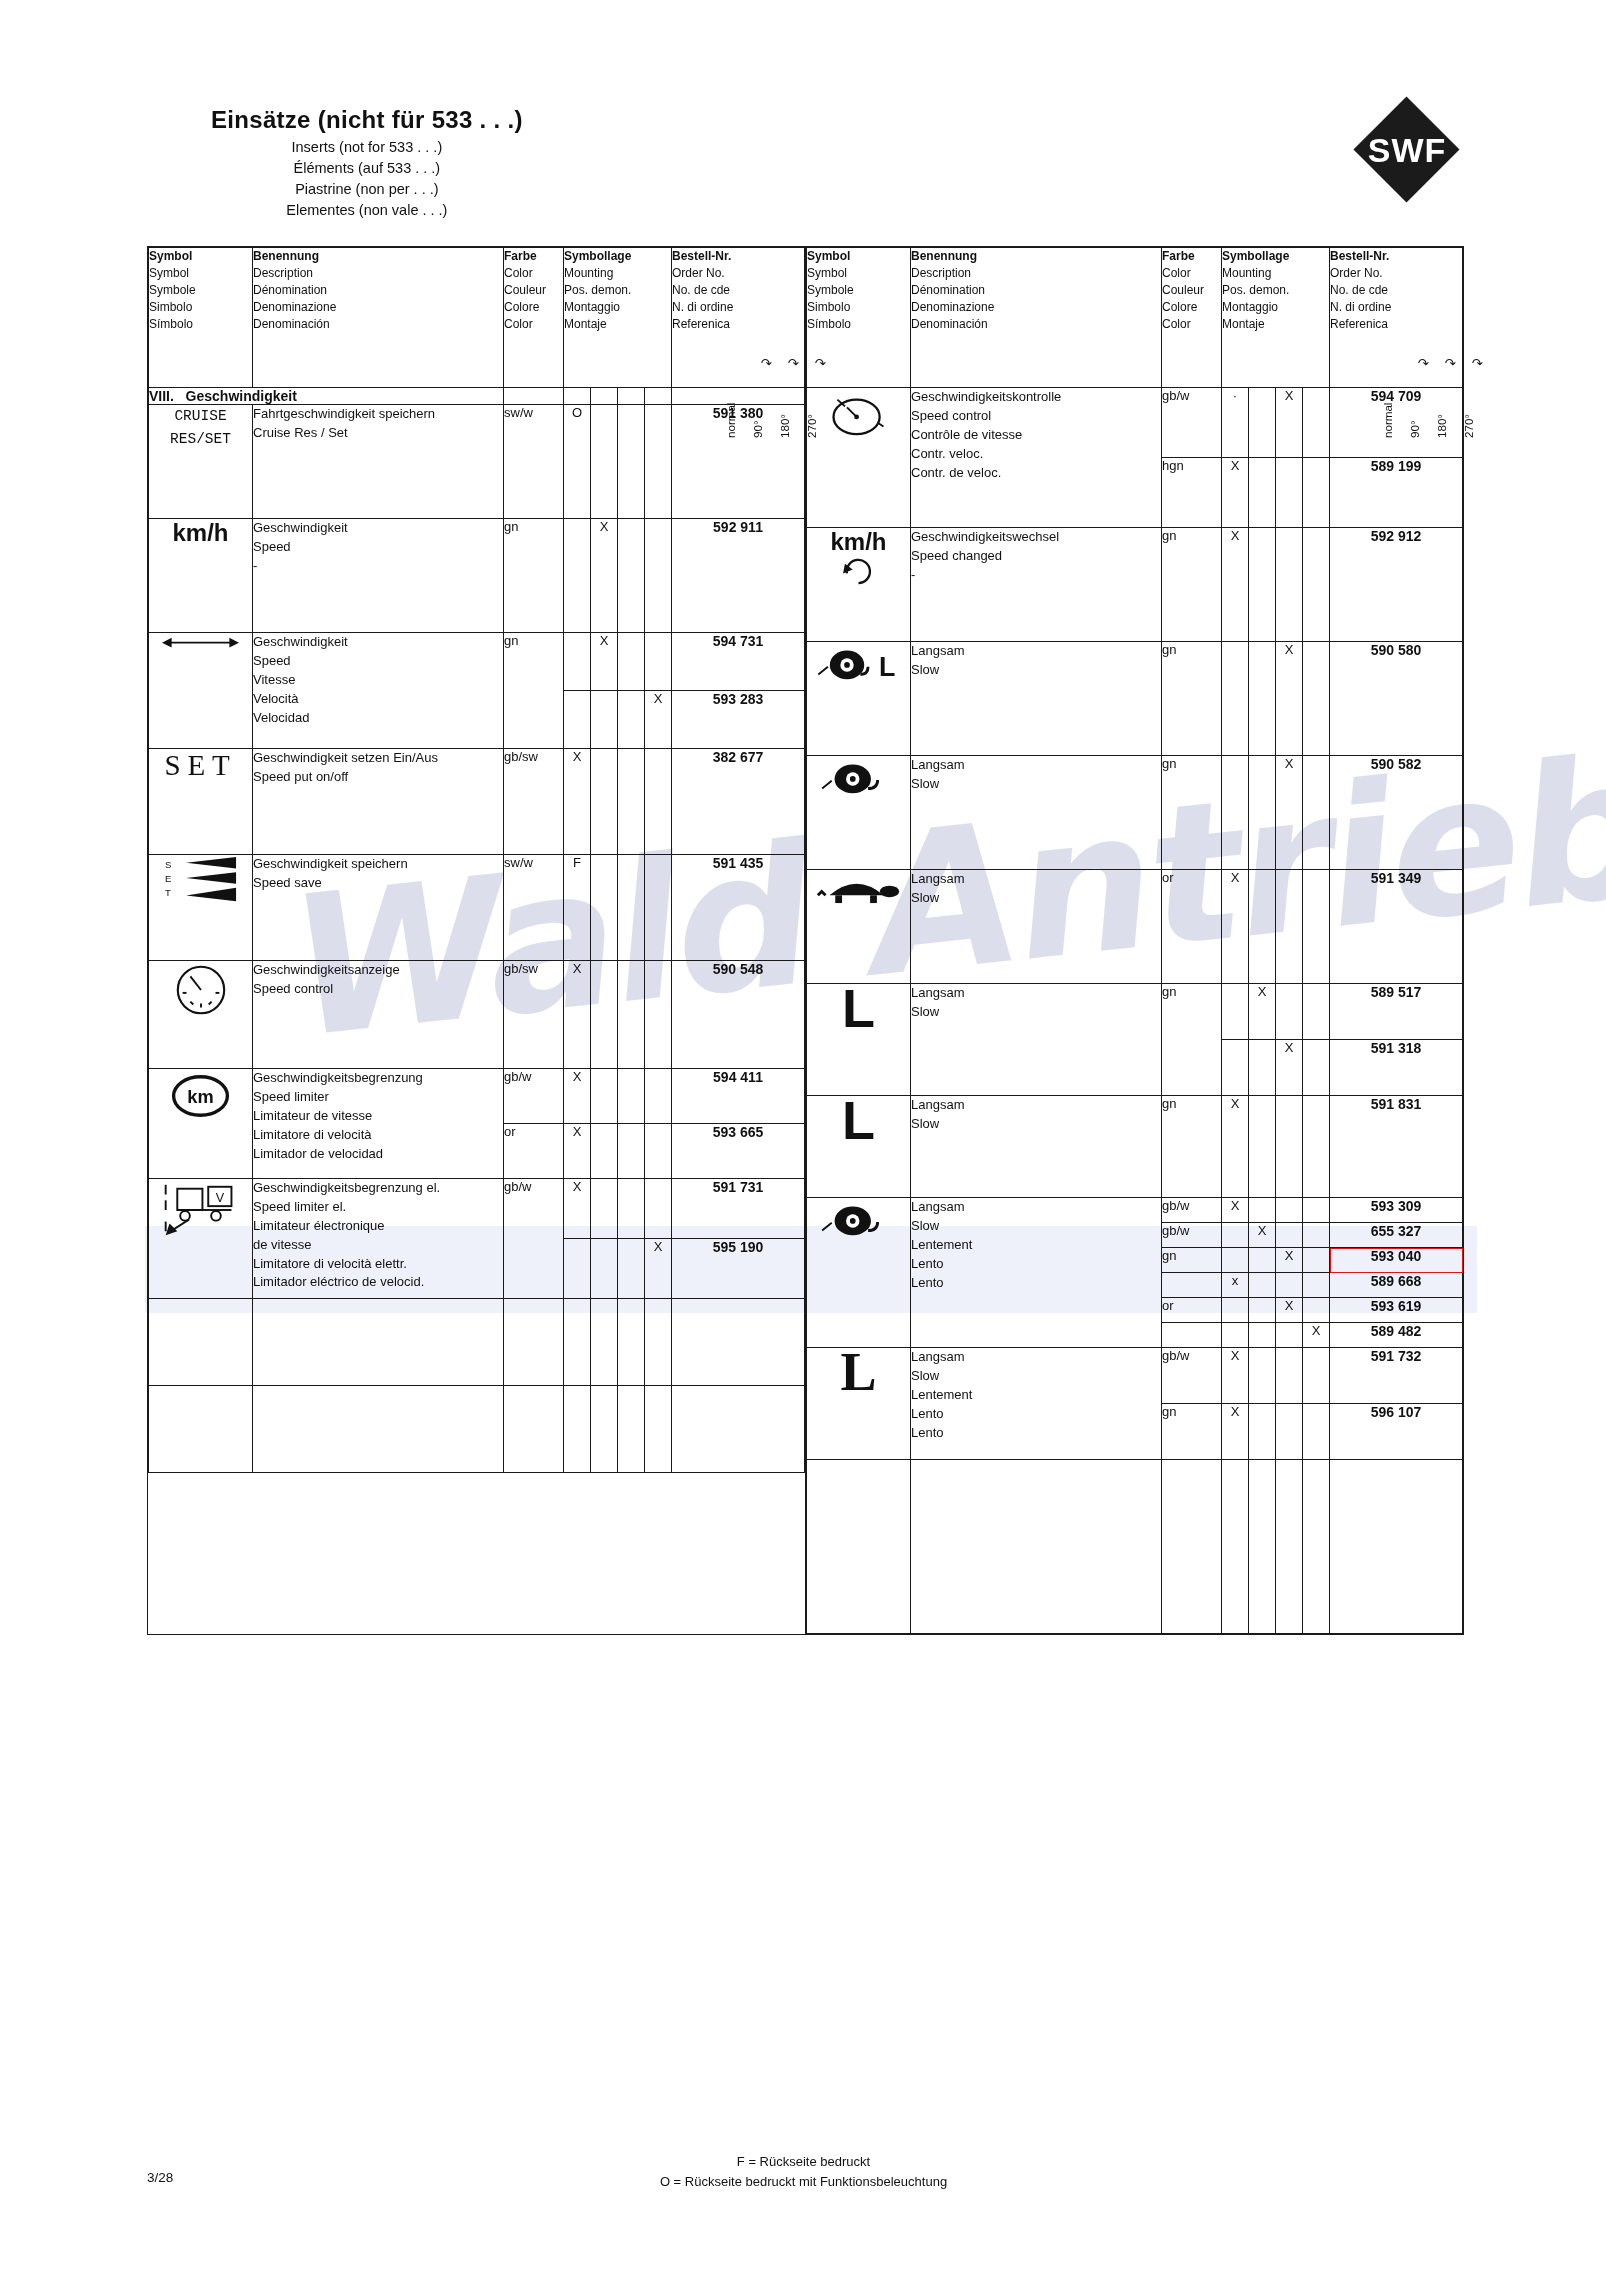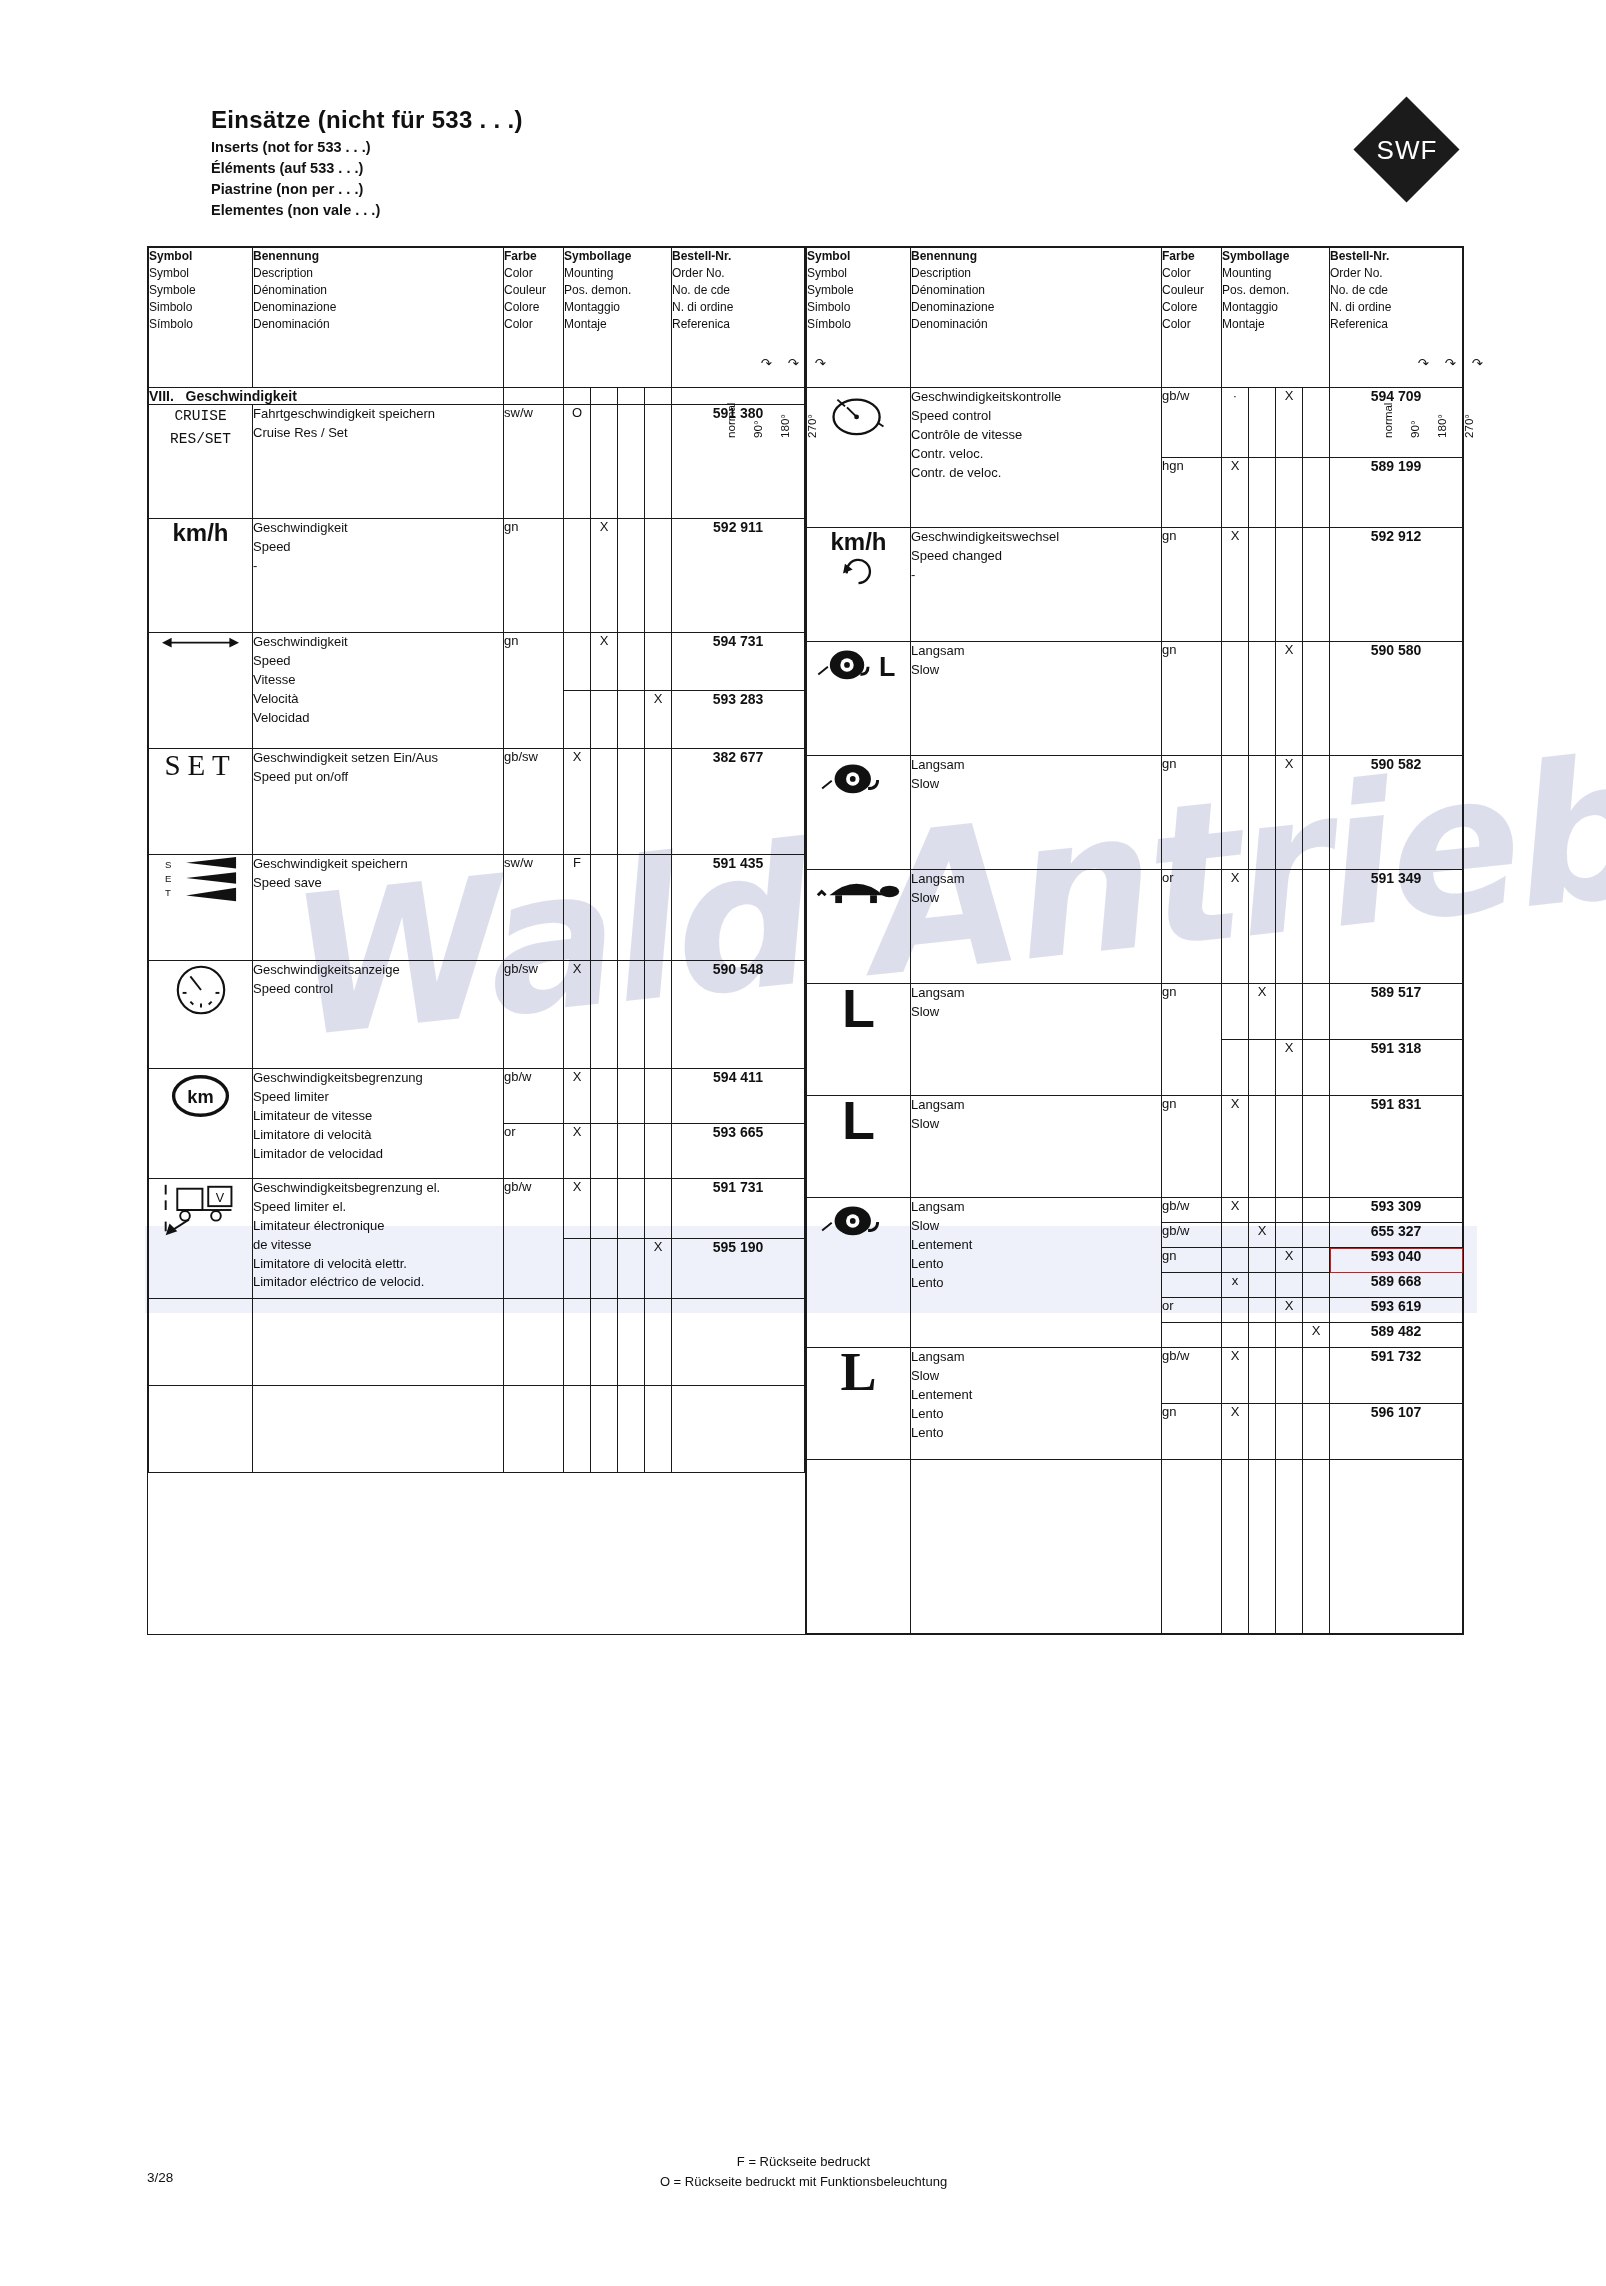--- a/index.html
+++ b/index.html
@@ -37,35 +37,35 @@
     left:145px;top:1226px;width:1332px;height:87px;
     background:#cfd8ee;
     opacity:.35;
     pointer-events:none;
   }
   
   .hdr{
     position:absolute;left:163px;top:106px;margin-left:48px;
   }
   .hdr .t1{font-size:24px;font-weight:bold;letter-spacing:0.3px;}
-  .hdr .t2{font-size:14.5px;font-weight:bold;margin-top:2.9px;line-height:1.45;}
+  .hdr .t2{font-size:14.5px;font-weight:normal;margin-top:2.9px;line-height:1.45;text-align:center;}
   
   .logo{
     position:absolute; right:147px; top:97px;
     width:106px;height:106px;
   }
   .logo .dia{
     position:absolute;left:0;top:0;width:75px;height:75px;
     background:#1b1b1b;transform:rotate(45deg);
     left:15.4px;top:15.4px;
   }
   .logo .txt{
     position:absolute;left:0;top:0;width:106px;height:106px;
     display:flex;align-items:center;justify-content:center;
-    color:#fff;font-weight:normal;font-size:26px;letter-spacing:1px;
+    color:#fff;font-weight:bold;font-size:34px;letter-spacing:1px;
     font-family:"Liberation Sans", sans-serif;
   }
   
   .tbl{
     position:absolute;
     left:147px;top:246px;
     width:1313px;
     border-collapse:collapse;
     font-size:13px;
   }

